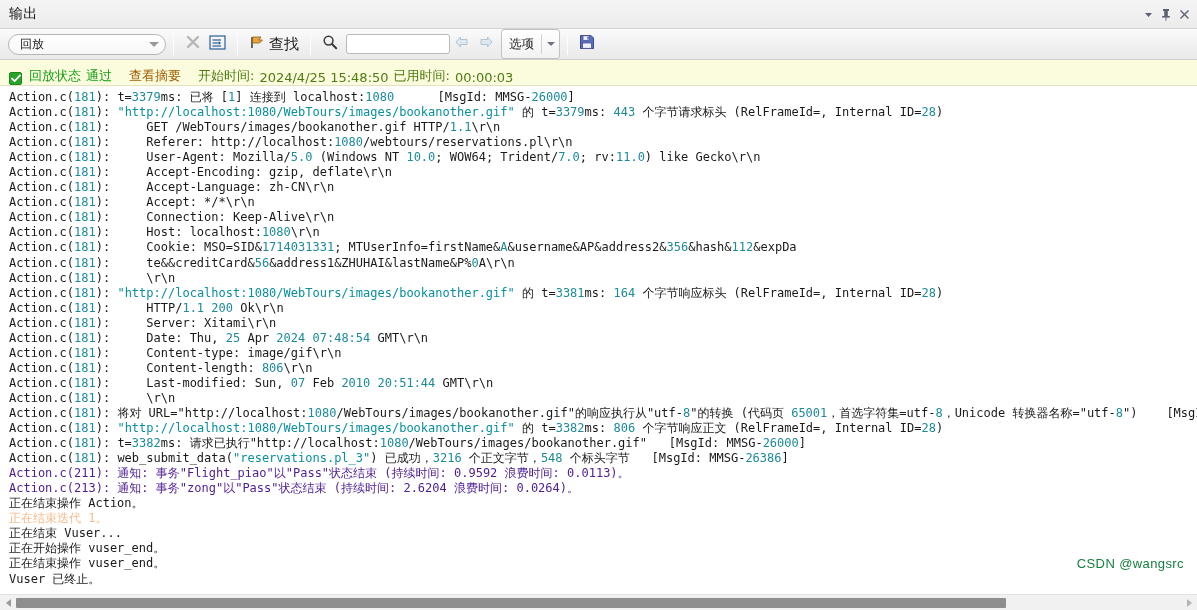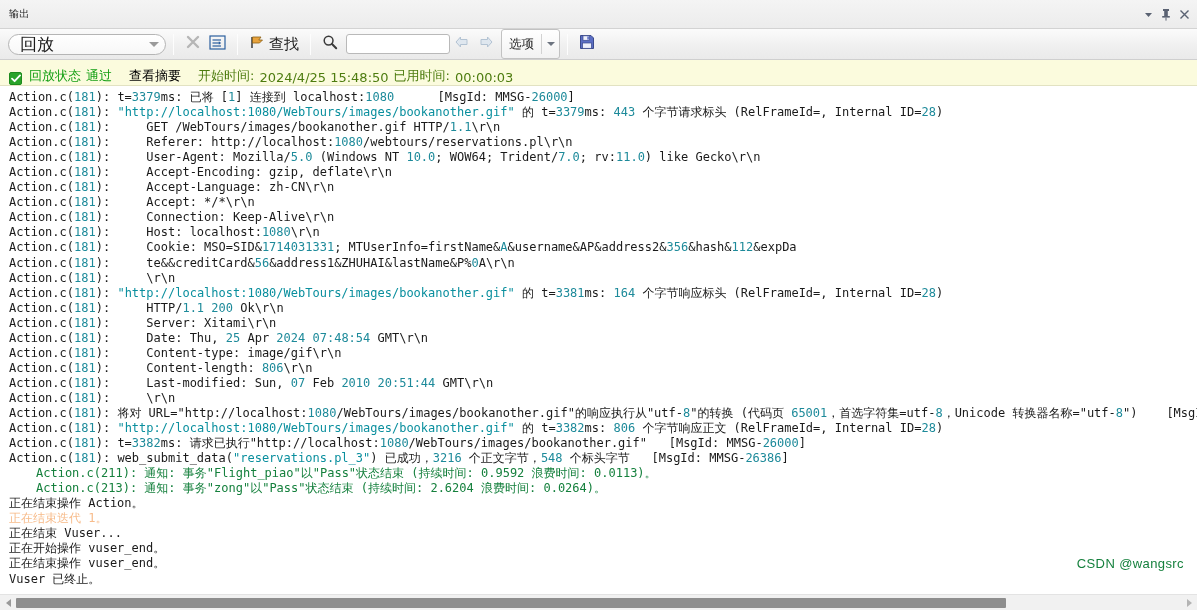--- a/index.html
+++ b/index.html
@@ -21,21 +21,21 @@
   
   .titlebar {
     height: 29px;
     background: linear-gradient(to bottom, #f4f4f4 0%, #ececec 100%);
     border-bottom: 1px solid #d3d3d3;
     display: flex; align-items: center;
     padding: 0 4px 0 9px;
     flex: 0 0 29px;
   }
   .titlebar-label {
-    font-size: 10px; color: #1a1a1a;
+    font-size: 14px; color: #1a1a1a;
     font-family: "DejaVu Sans", sans-serif;
     letter-spacing: .2px;
   }
   .titlebar-spacer { flex: 1; }
   .tb-btn {
     width: 18px; height: 20px;
     display: flex; align-items: center; justify-content: center;
     color: #5a6272;
     cursor: default;
   }
@@ -54,21 +54,21 @@
   .combo {
     width: 158px; height: 21px;
     border: 1px solid #b5b5b5;
     border-radius: 11px;
     background: linear-gradient(to bottom, #ffffff 0%, #f7f7f7 100%);
     display: flex; align-items: center;
     padding: 0 6px 0 11px;
     margin-left: 2px;
   }
   .combo-text {
-    flex: 1; font-size: 17px; color: #1a1a1a;
+    flex: 1; font-size: 12px; color: #1a1a1a;
     font-family: "DejaVu Sans", sans-serif;
   }
   .caret-down {
     width: 0; height: 0;
     border-left: 5px solid transparent;
     border-right: 5px solid transparent;
     border-top: 5px solid #9a9a9a;
   }
   .caret-down.sm {
     border-left: 4px solid transparent;
@@ -138,21 +138,21 @@
   .okbox {
     width: 13px; height: 13px;
     background: #2aa32a;
     border: 1px solid #1d8a1d;
     border-radius: 2px;
     display: flex; align-items: center; justify-content: center;
     margin-right: 2px;
   }
   .okbox svg { display: block; }
   .st-green { color: #15a015; }
-  .st-link  { color: #000000; }
+  .st-link  { color: #a16207; }
   .st-dark  { color: #4d7c0f; }
   .st-gap { display: inline-block; width: 7px; }
 
   
   .logwrap {
     flex: 1 1 auto;
     position: relative;
     background: #ffffff;
     overflow: hidden;
   }
@@ -161,21 +161,21 @@
     top: 4px; left: 9px; right: 8px;
     font-family: "DejaVu Sans Mono", monospace;
     font-size: 12px;
     line-height: 15.05px;
     color: #1a1a1a;
     white-space: pre;
   }
   .log .ln { height: 15.05px; white-space: pre; }
   .num   { color: #1d8a9a; }
   .url   { color: #0a8f9e; }
-  .blue  { color: #15803d; margin-left: 27px; }
+  .blue  { color: #4c1d95; }
   .peach { color: #f7bb8a; }
   .dk    { color: #1a1a1a; }
 
   
   .watermark {
     position: absolute;
     right: 13px; bottom: 23px;
     font-size: 13px;
     color: #15803d;
     font-family: "Liberation Sans", sans-serif;

